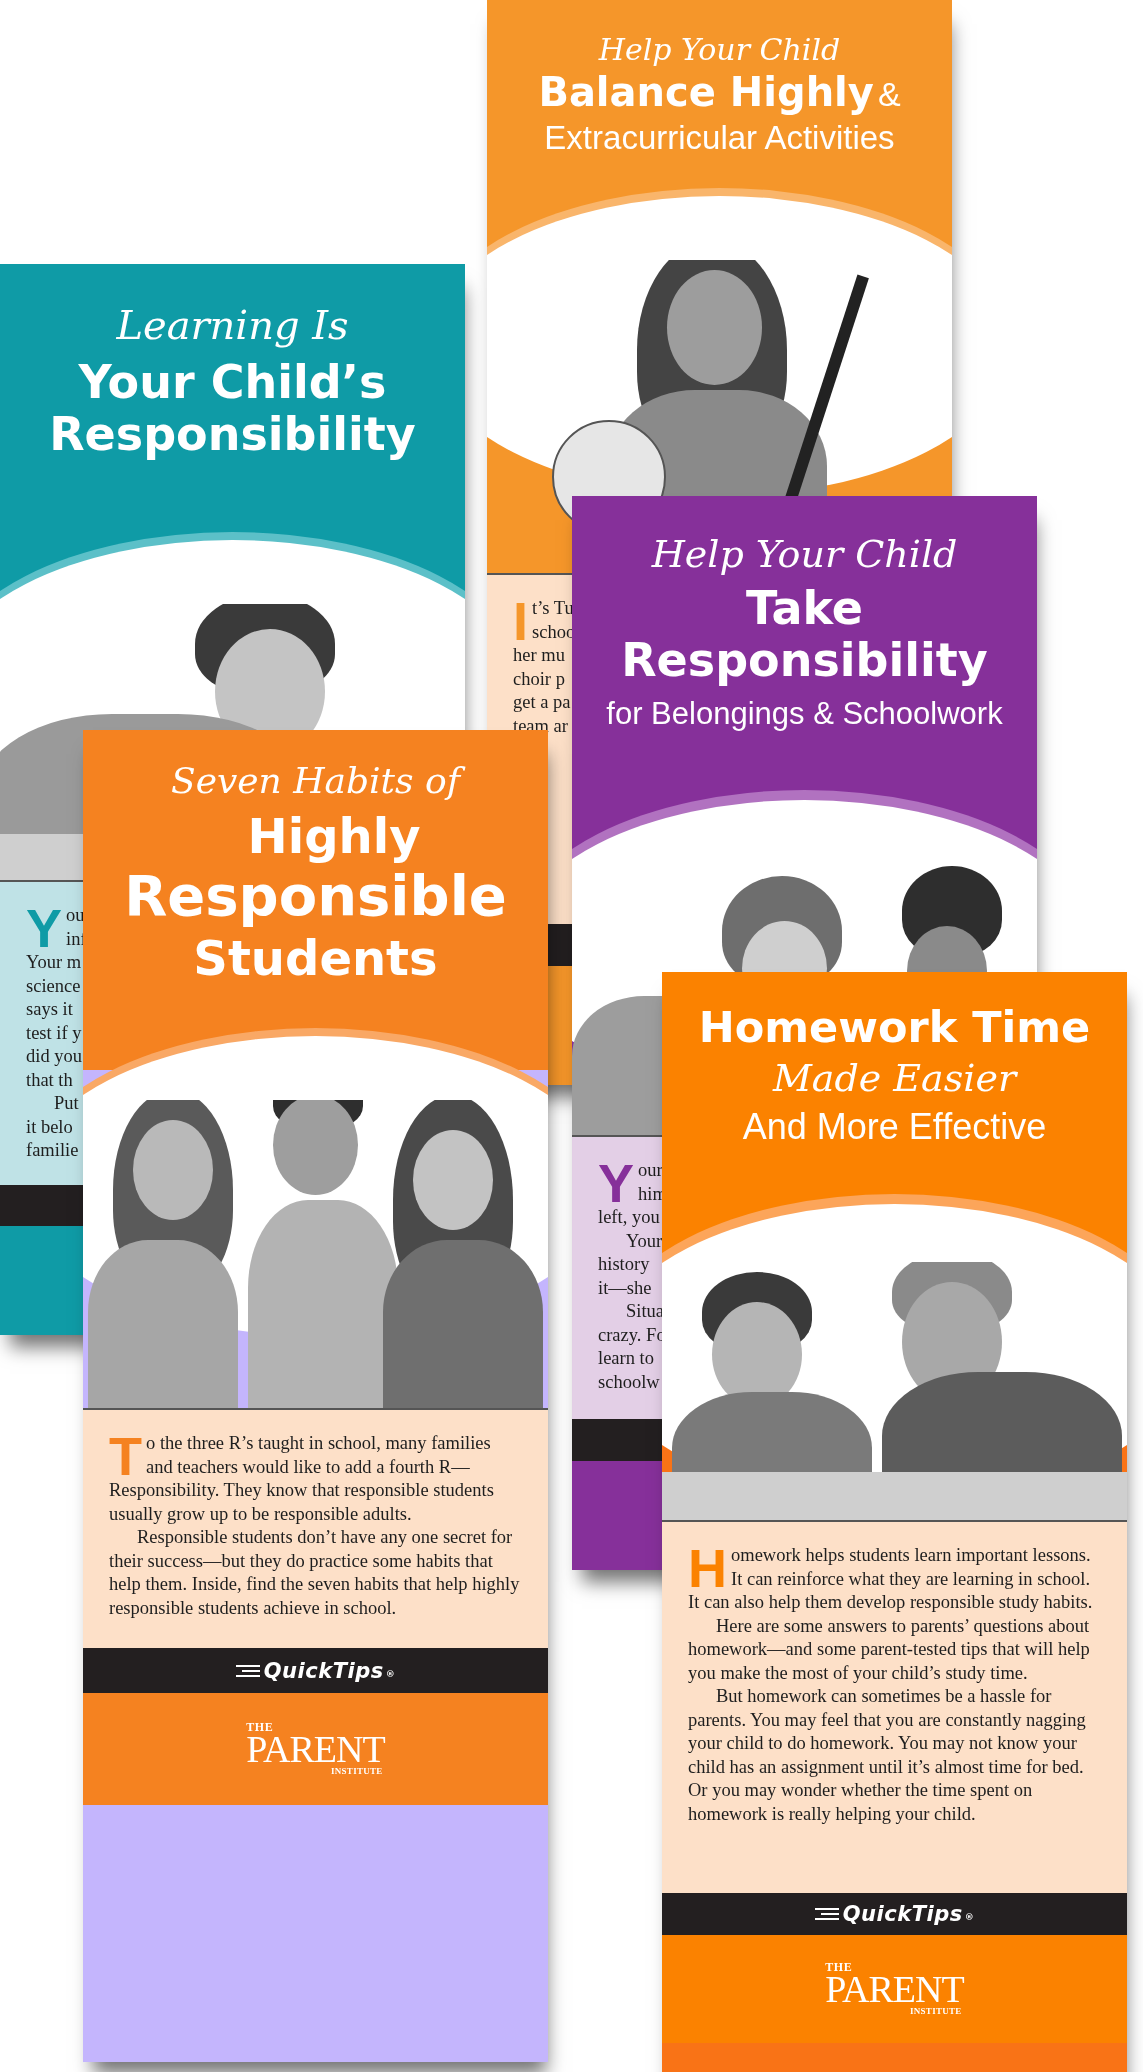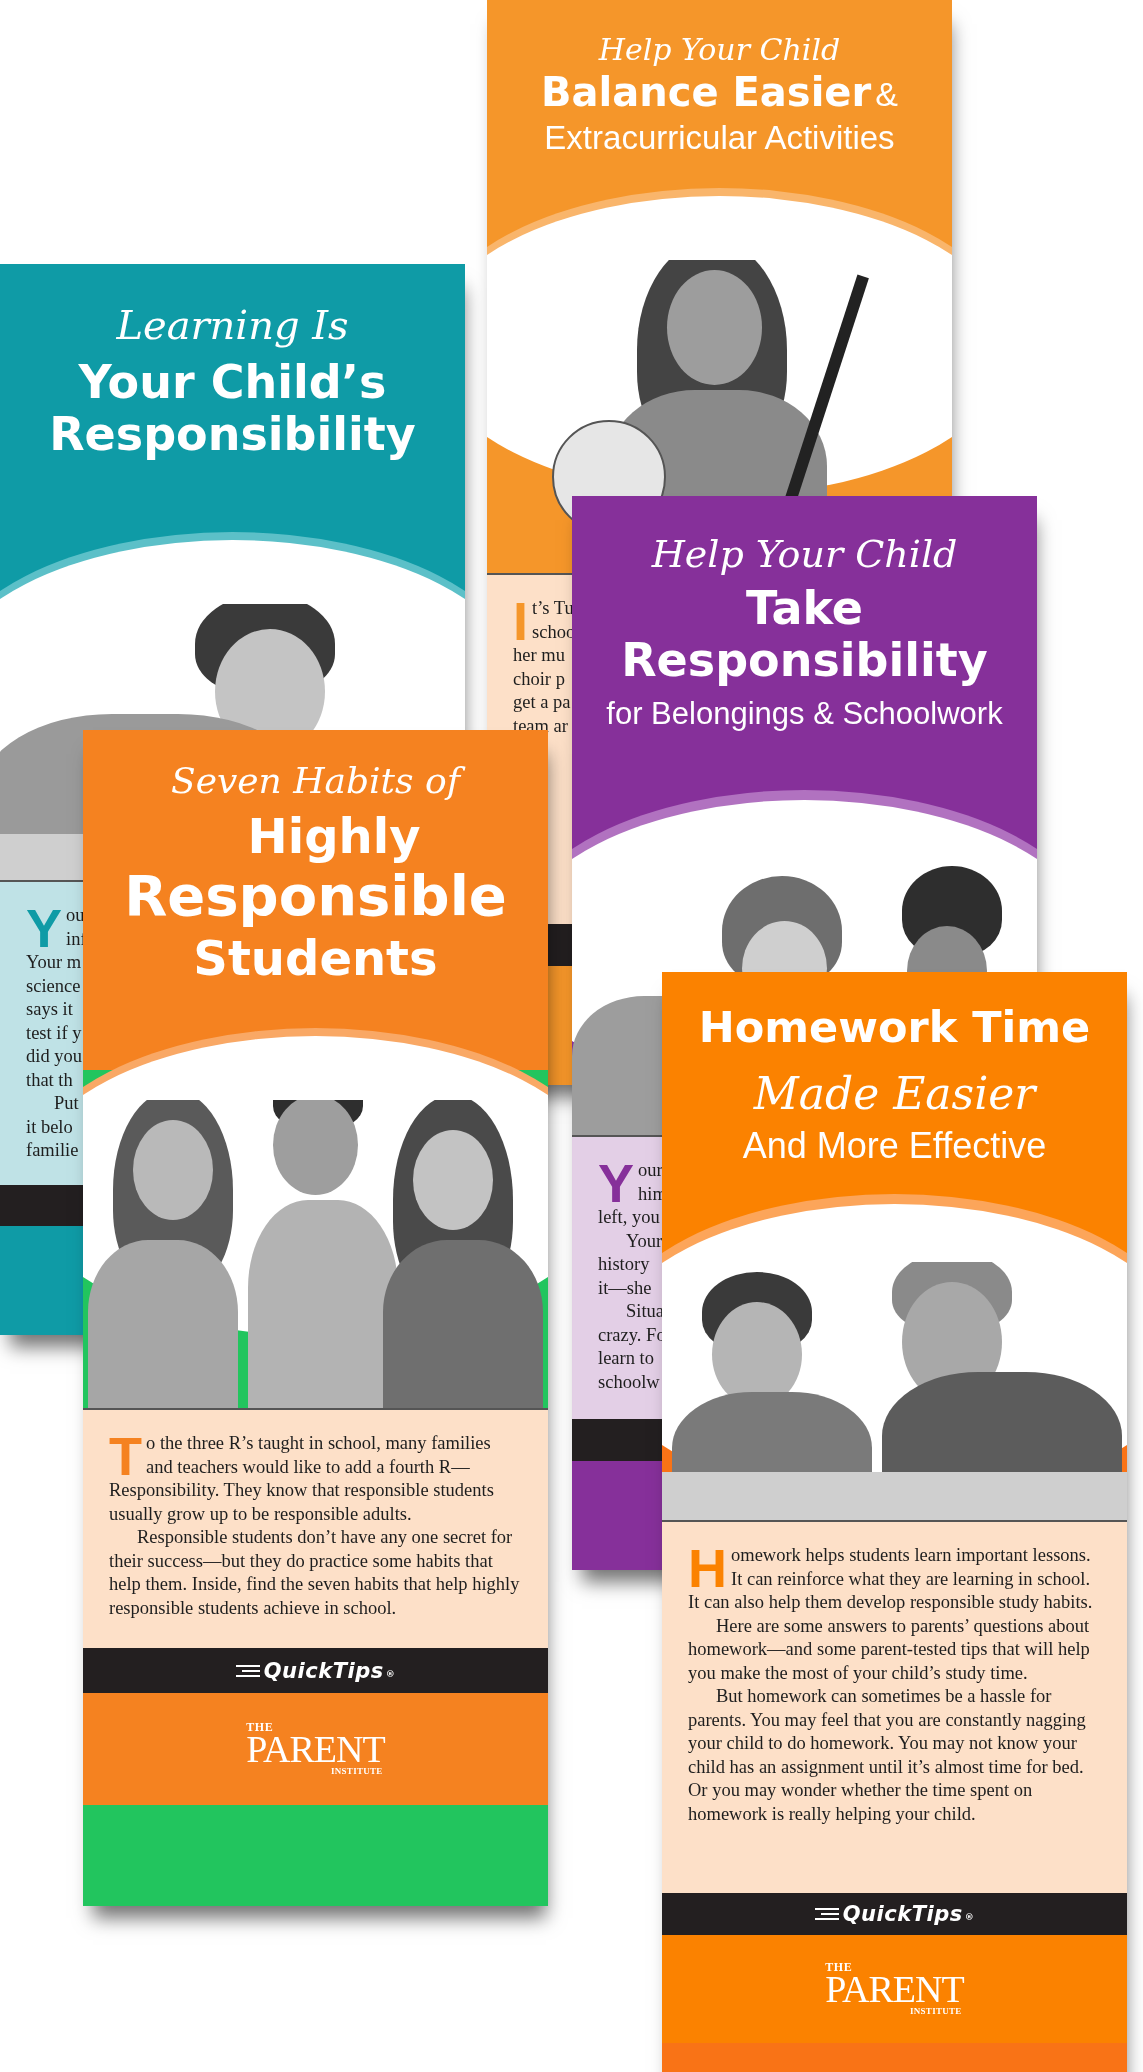--- a/index.html
+++ b/index.html
@@ -63,21 +63,21 @@
     <div>familie</div>
   </div>
   <div class="band" style="top:921px; height:41px;"></div>
   <div class="footer" style="top:962px; height:109px; background:#0f9ba6;"></div>
 </div>
 
 <div class="card" style="left:487px; top:0; height:1085px; background:#f5962a;">
   <div class="header" style="height:260px; background:#f5962a;">
     <div class="script" style="font-size:30px; margin-top:32px;">Help Your Child</div>
     <div style="margin-top:2px;">
-      <span class="bold-sans" style="font-size:40px;">Balance Easier</span>
+      <span class="bold-sans" style="font-size:40px;">Balance Highly</span>
       <span class="cond" style="font-size:34px;">&amp;</span>
     </div>
     <div class="cond" style="font-size:33px; margin-top:4px;">Extracurricular Activities</div>
   </div>
   <div class="arc-edge" style="top:188px; height:300px; background:#f9b56b;"></div>
   <div class="arc" style="top:196px; height:300px;"></div>
   <div class="photo" style="top:260px; height:313px; background:transparent;">
     <div class="hair" style="left:150px; top:-20px; width:150px; height:220px; background:#444;"></div>
     <div class="face" style="left:180px; top:10px; width:95px; height:115px; background:#9d9d9d;"></div>
     <div class="torso" style="left:120px; top:130px; width:220px; height:190px; background:#8a8a8a;"></div>
@@ -123,21 +123,21 @@
     <div>it—she</div>
     <div style="padding-left:28px;">Situa</div>
     <div>crazy. Fo</div>
     <div>learn to</div>
     <div>schoolw</div>
   </div>
   <div class="band" style="top:923px; height:42px;"></div>
   <div class="footer" style="top:965px; height:109px; background:#86309a;"></div>
 </div>
 
-<div class="card" style="left:83px; top:730px; height:1176px; background:#22c55e;">
+<div class="card" style="left:83px; top:730px; height:1332px; background:#c4b5fd;">
   <div class="header" style="height:340px; background:#f58220;">
     <div class="script" style="font-size:36px; margin-top:30px;">Seven Habits of</div>
     <div class="bold-sans" style="font-size:48px; line-height:58px; margin-top:6px;margin-left:37px;">Highly</div>
     <div class="bold-sans" style="font-size:56px; line-height:62px;">Responsible</div>
     <div class="bold-sans" style="font-size:48px; line-height:62px;">Students</div>
   </div>
   <div class="arc-edge" style="top:298px; height:300px; background:#f9a865;"></div>
   <div class="arc" style="top:306px; height:300px;"></div>
   <div class="photo" style="top:370px; height:308px; background:transparent;">
     <div class="hair" style="left:30px; top:-10px; width:120px; height:200px; background:#5a5a5a;"></div>
@@ -170,21 +170,21 @@
       <div class="the">THE</div>
       <div class="parent">PARENT</div>
       <div class="inst">INSTITUTE</div>
     </div>
   </div>
 </div>
 
 <div class="card" style="left:662px; top:972px; height:1246px; background:#f97316;">
   <div class="header" style="height:300px; background:#fb8200;">
     <div class="bold-sans" style="font-size:43px; margin-top:30px;">Homework Time</div>
-    <div class="script" style="font-size:44px; margin-top:16px;">Made Easier</div>
+    <div class="script" style="font-size:38px; margin-top:4px;">Made Easier</div>
     <div class="cond" style="font-size:36px; margin-top:6px;">And More Effective</div>
   </div>
   <div class="arc-edge" style="top:222px; height:300px; background:#fca55a;"></div>
   <div class="arc" style="top:232px; height:300px;"></div>
   <div class="photo" style="top:290px; height:258px; background:transparent;">
     <div class="hair" style="left:40px; top:10px; width:110px; height:80px; background:#3a3a3a;"></div>
     <div class="face" style="left:50px; top:40px; width:90px; height:105px; background:#b5b5b5;"></div>
     <div class="torso" style="left:10px; top:130px; width:200px; height:140px; background:#7a7a7a;"></div>
     <div class="hair" style="left:230px; top:-10px; width:120px; height:80px; background:#8a8a8a;"></div>
     <div class="face" style="left:240px; top:20px; width:100px; height:120px; background:#a8a8a8;"></div>

